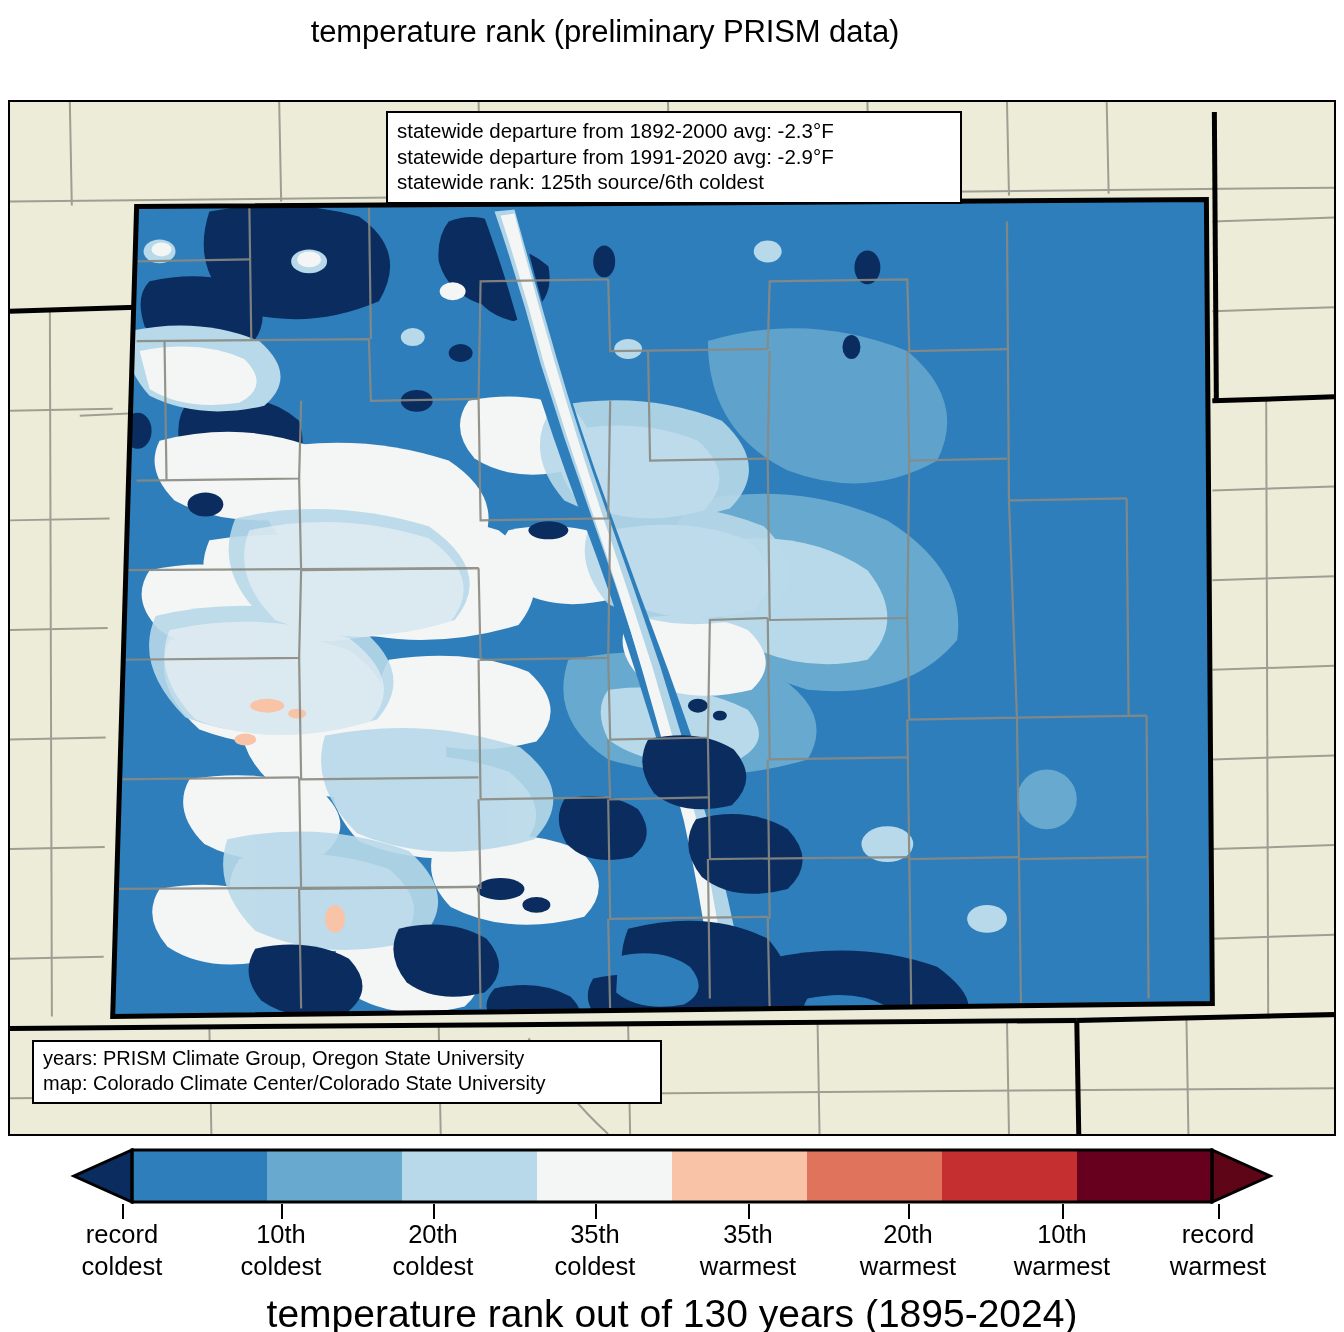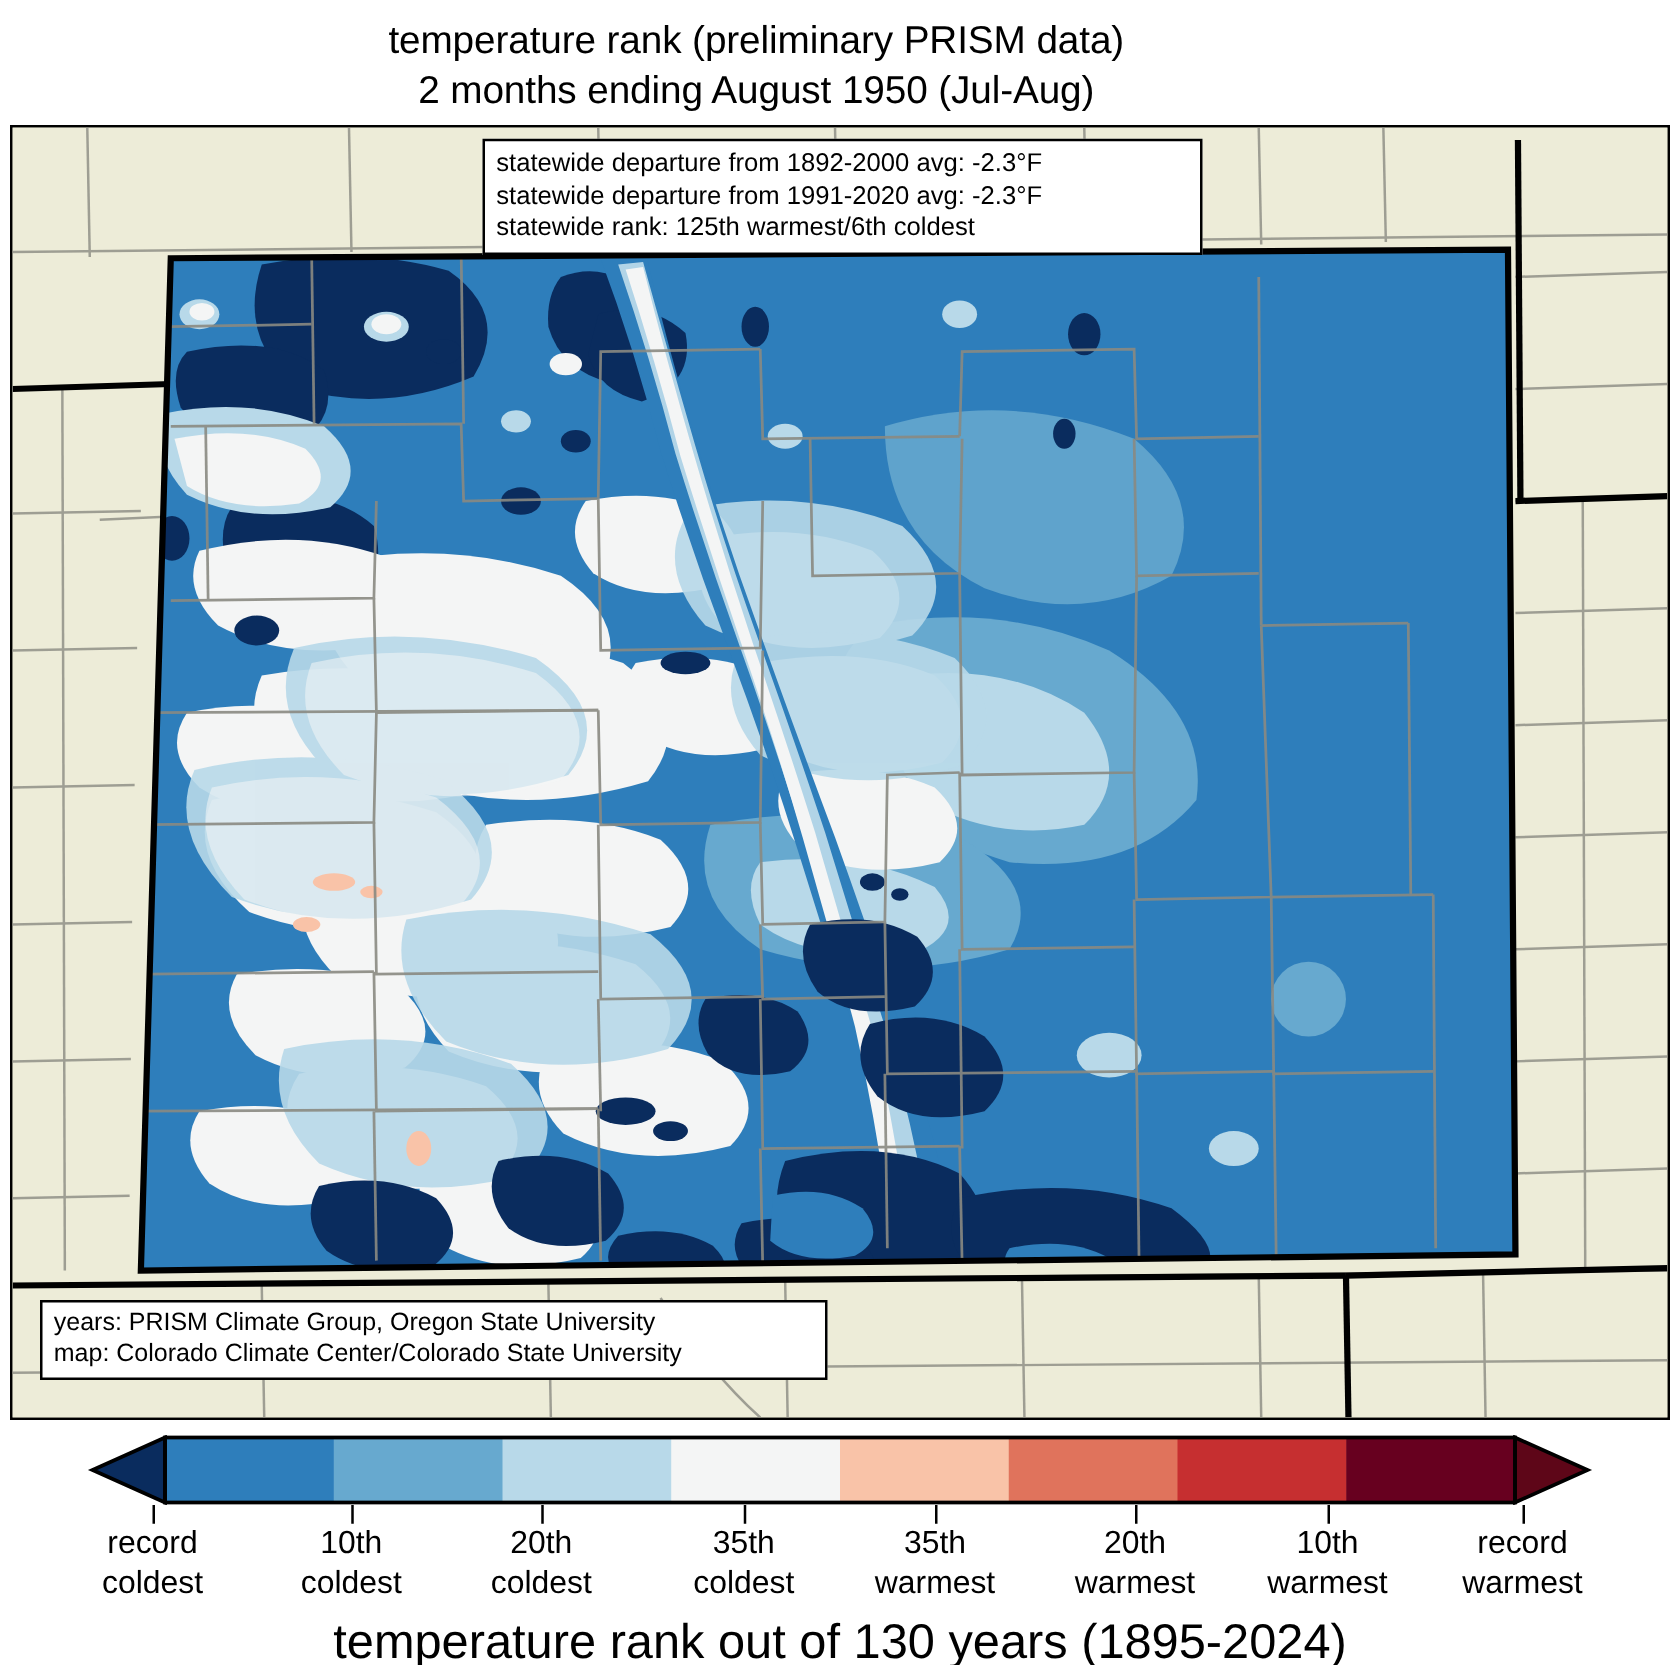--- a/index.html
+++ b/index.html
@@ -36,21 +36,20 @@
   .cb-label{position:absolute;top:0;width:170px;margin-left:-85px;text-align:center;
             font-size:25.5px;line-height:32px;}
   #cbar-title{position:absolute;left:0;top:144px;width:1344px;text-align:center;
               font-size:39px;}
 </style>
 </head>
 <body>
 
 <div id="title-block">
   <div class="tline">temperature rank (preliminary PRISM data)</div>
-  <div class="tline">2 months ending August 1950 (Jul-Aug)</div>
 </div>
 
 <div id="map-frame">
   <svg id="map-canvas" viewBox="0 0 1328 1036" preserveAspectRatio="none">
     <defs>
       <clipPath id="coClip">
         <path d="M127,105 L1200,98 L1206,905 L103,918 Z"></path>
       </clipPath>
       <clipPath id="frameClip">
           <rect x="0" y="0" width="1328" height="1036"></rect>
@@ -274,22 +273,22 @@
       <path d="M240,100 L242,238"></path>
       <path d="M127,160 L240,158"></path>
     </g>
 
     <path d="M127,105 L1200,98 L1206,905 L103,918 Z" fill="none" stroke="#000" stroke-width="5"></path>
   </svg>
 </div>
 
 <div id="info-box">
   <div class="iline">statewide departure from 1892-2000 avg: -2.3°F</div>
-  <div class="iline">statewide departure from 1991-2020 avg: -2.3°F</div>
-  <div class="iline">statewide rank: 125th warmest/6th coldest</div>
+  <div class="iline">statewide departure from 1991-2020 avg: -2.9°F</div>
+  <div class="iline">statewide rank: 125th source/6th coldest</div>
 </div>
 
 <div id="source-box">
   <div class="sline">years: PRISM Climate Group, Oregon State University</div>
   <div class="sline">map: Colorado Climate Center/Colorado State University</div>
 </div>
 
 <div id="cbar-wrap">
   <svg id="cbar" viewBox="0 0 1212 56" preserveAspectRatio="none">
     <g id="cb-swatches">

